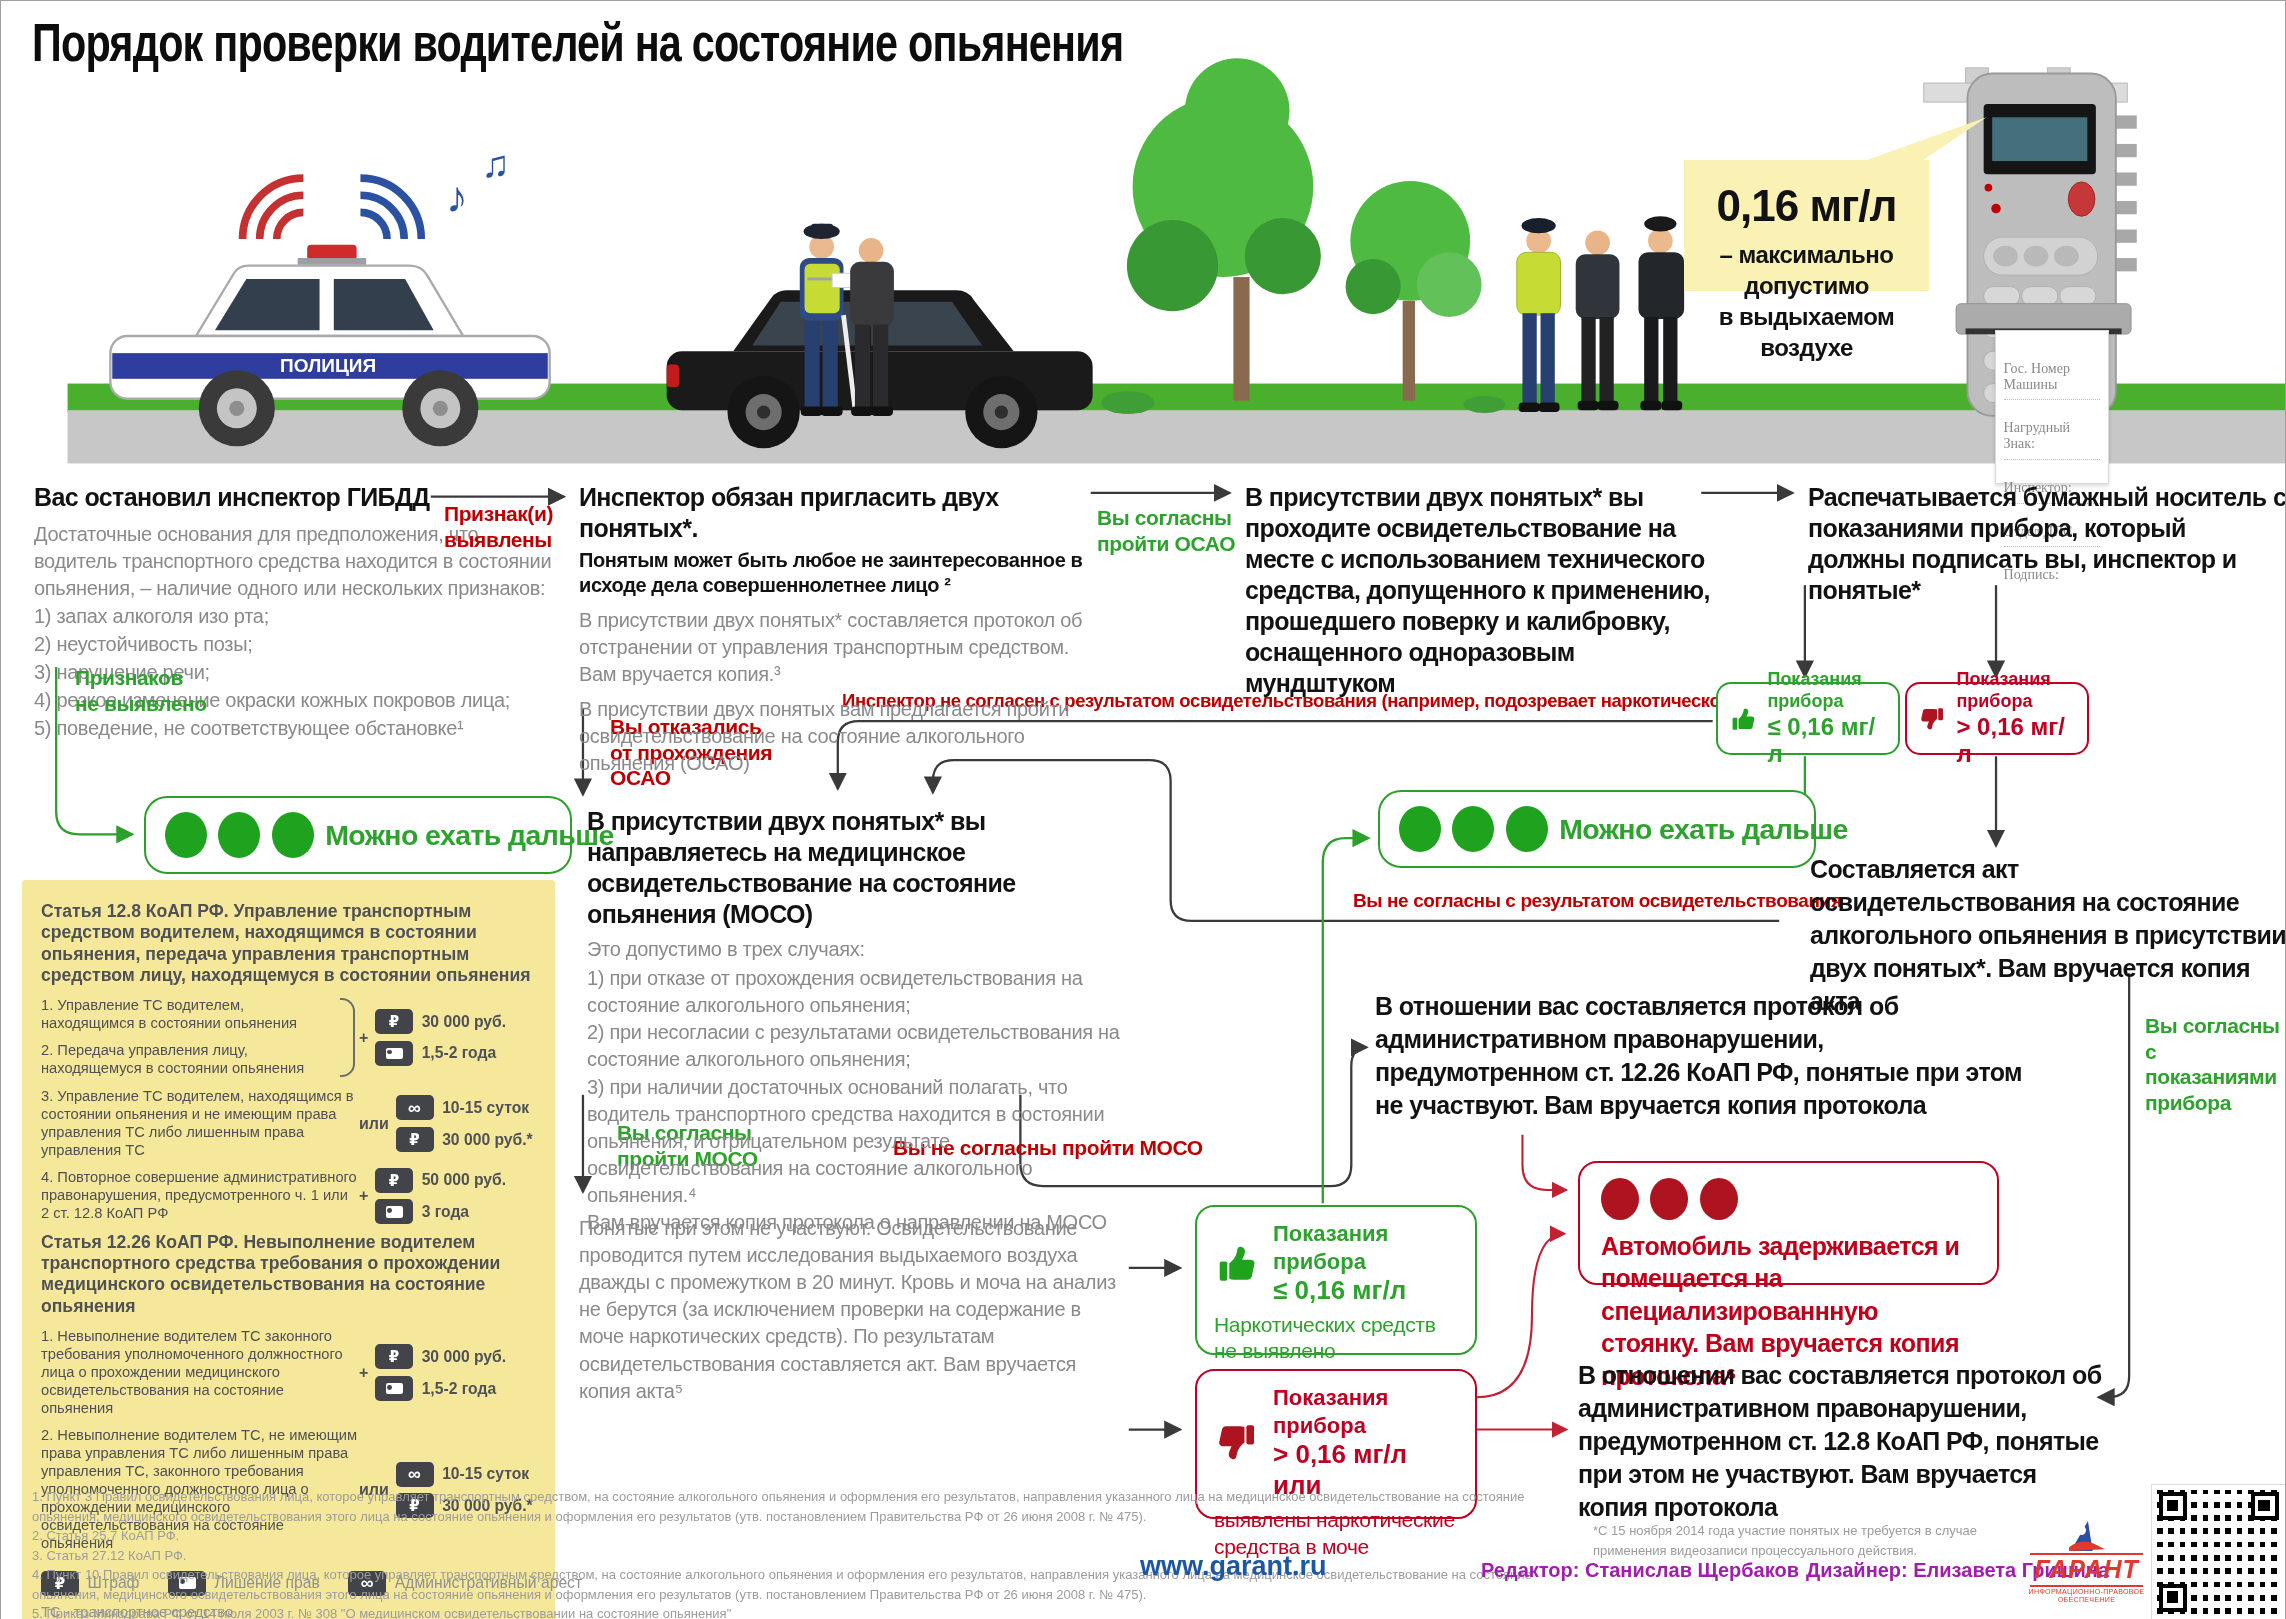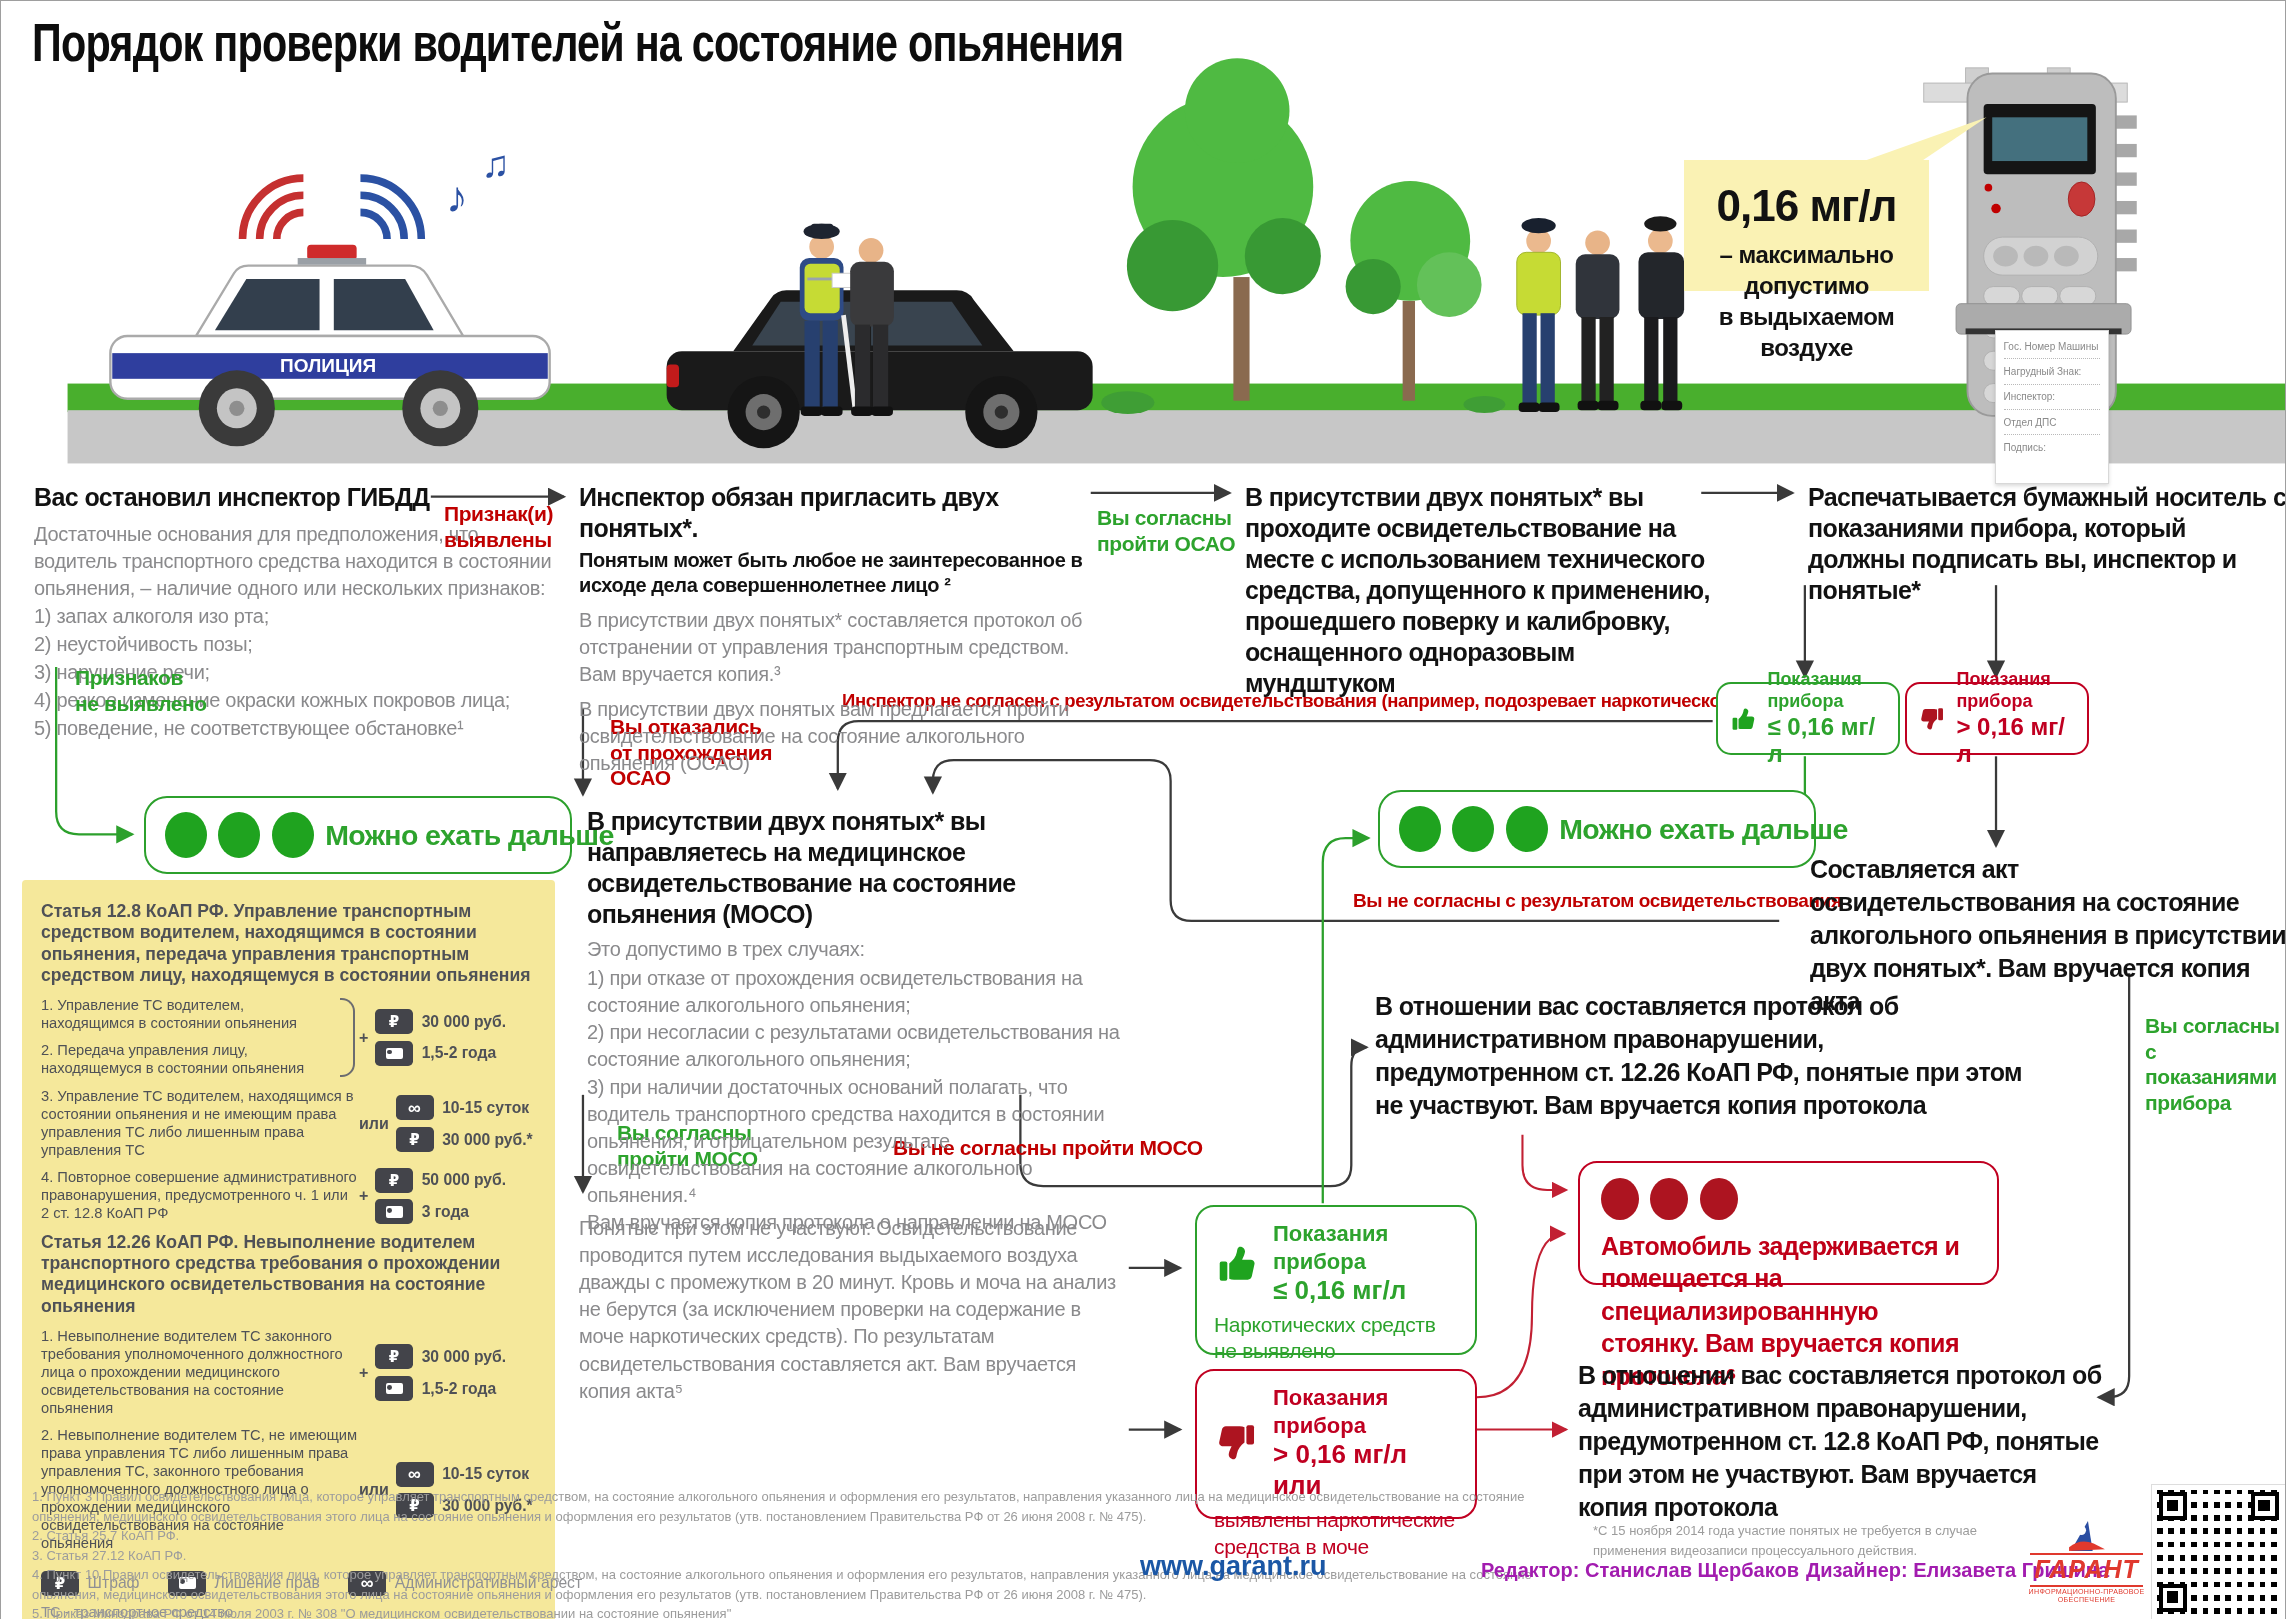--- a/index.html
+++ b/index.html
@@ -65,21 +65,21 @@
   .picon .pg{font-size:15px;line-height:1;}
   .picon .inf{font-size:18px;line-height:1;}
   .card{width:17px;height:11.4px;background:#fff;border-radius:1.9px;position:relative;}
   .card::after{content:"";position:absolute;left:1.9px;top:1.9px;width:4.8px;height:4.8px;border-radius:50%;background:#43444a;}
   .plbl{color:#4f5156;font-size:15.7px;font-weight:bold;white-space:nowrap;}
   .ylegend{display:flex;gap:28.5px;align-items:center;margin-top:15px;}
   .ylegend .plbl{color:#8f9094;font-weight:normal;}
   .ynote{font-size:14.7px;color:#8f9094;line-height:1.3;margin-top:7.6px;}
   
   .receipt{background:#fff;border:1px solid #d8d8d8;box-shadow:0 1.9px 3.8px rgba(0,0,0,.15);padding:9.5px 7.6px;box-sizing:border-box;}
-  .rline{font-size:10px;color:#8a8a8a;border-bottom:1px dotted #b9b9b9;padding-bottom:6.7px;margin-bottom:6.7px;font-family:Liberation Sans, sans-serif;}
+  .rline{font-size:14px;color:#8a8a8a;border-bottom:1px dotted #b9b9b9;padding-bottom:6.7px;margin-bottom:6.7px;font-family:Liberation Serif, serif;margin-top:20px;}
   
   .fn{font-size:13px;color:#9c9c9c;line-height:1.5;white-space:pre-line;}
   .furl{font-size:27px;font-weight:bold;color:#1b57a5;}
   .fcred{font-size:20px;font-weight:bold;color:#a21caf;}
   .glogo{text-align:center;width:143px;}
   .glogo .gt{display:inline-block;color:#e0392e;font-weight:bold;font-style:italic;font-size:25px;letter-spacing:1px;
             border-top:2.9px solid #e0392e;border-bottom:2.9px solid #e0392e;padding:1px 3.8px;line-height:1.1;}
   .glogo .gs{font-size:7.1px;color:#e0392e;margin-top:1.9px;letter-spacing:0.3px;}
   .qr{width:124px;height:124px;border:5.7px solid #fff;outline:1px solid #ddd;
       background:repeating-linear-gradient(90deg,#000 0 5.7px,#fff 5.7px 11.4px),repeating-linear-gradient(0deg,#000 0 5.7px,#fff 5.7px 13.3px);

